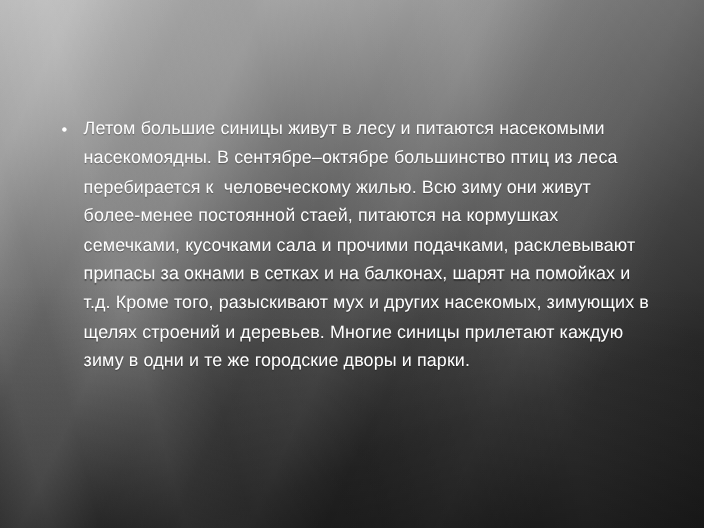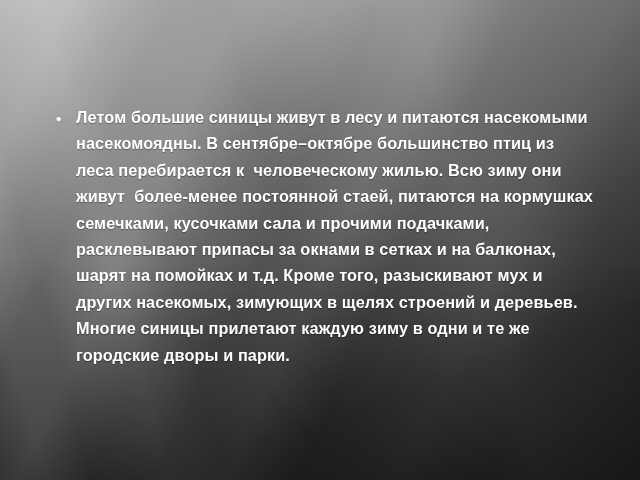--- a/index.html
+++ b/index.html
@@ -82,21 +82,20 @@
   }
   .bullet-text {
     flex: 1 1 auto;
     color: #ffffff;
     font-size: 16.3px;
     line-height: 1.62;
     text-align: left;
     letter-spacing: 0.1px;
     white-space: pre-wrap;
     text-shadow: 0 1px 1px rgba(0,0,0,0.35);
-    font-weight: bold;
   }
 </style>
 </head>
 <body>
 
 <div class="slide">
   <div class="content">
     <div class="bullet-row">
       <span class="bullet-marker">•</span>
       <span class="bullet-text">Летом большие синицы живут в лесу и питаются насекомыми насекомоядны. В сентябре–октябре большинство птиц из леса перебирается к  человеческому жилью. Всю зиму они живут  более-менее постоянной стаей, питаются на кормушках семечками, кусочками сала и прочими подачками, расклевывают припасы за окнами в сетках и на балконах, шарят на помойках и т.д. Кроме того, разыскивают мух и других насекомых, зимующих в щелях строений и деревьев. Многие синицы прилетают каждую зиму в одни и те же городские дворы и парки.</span>

